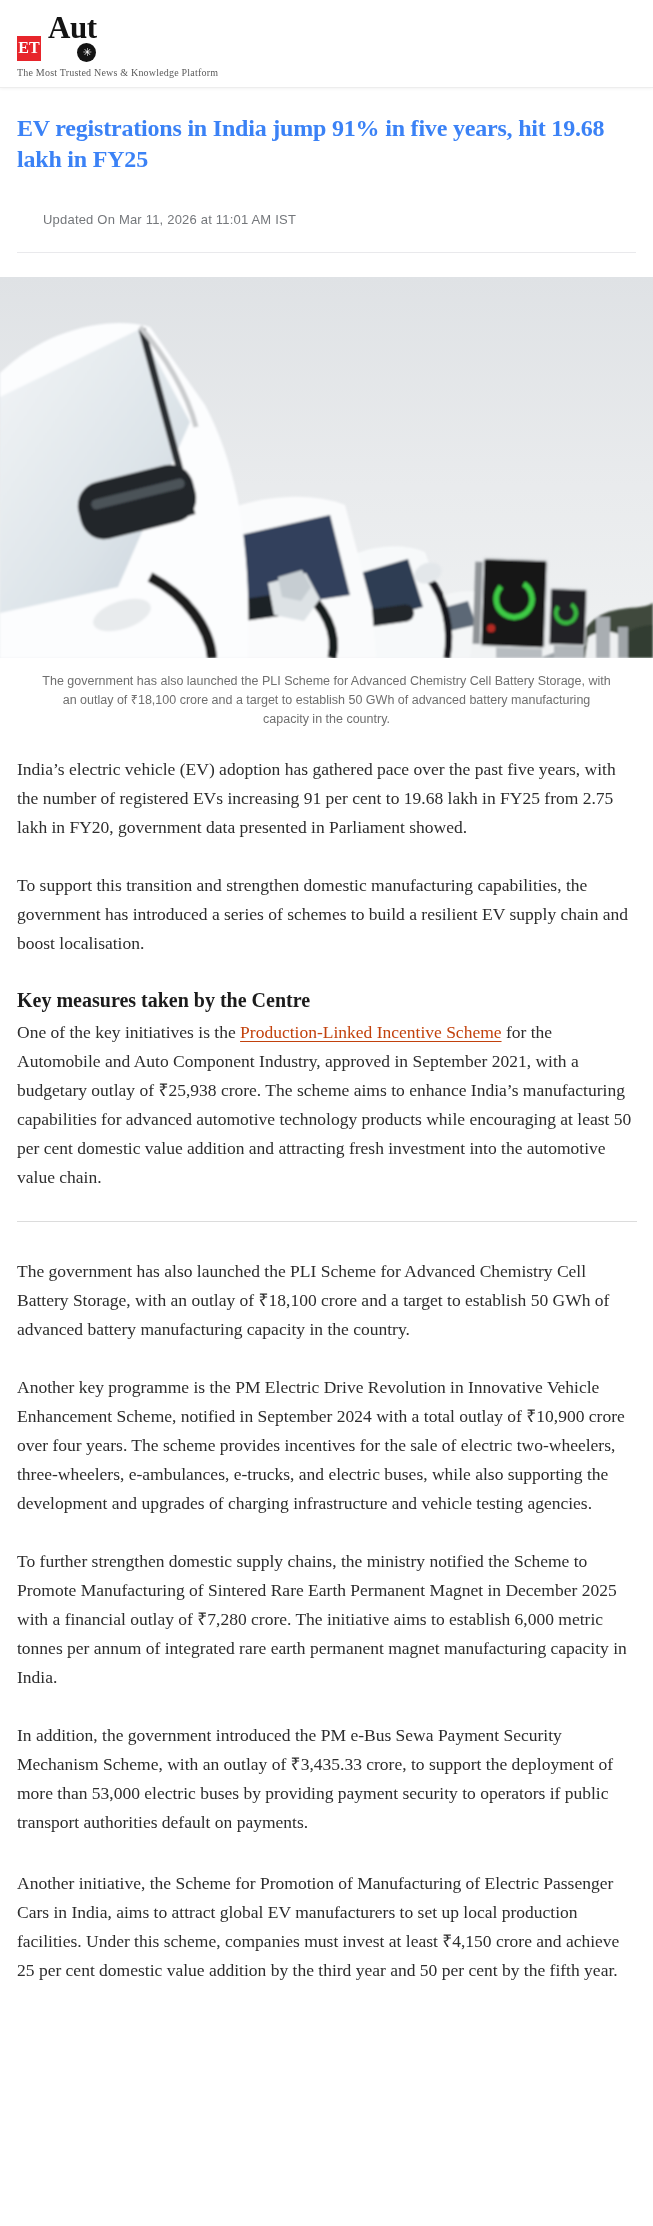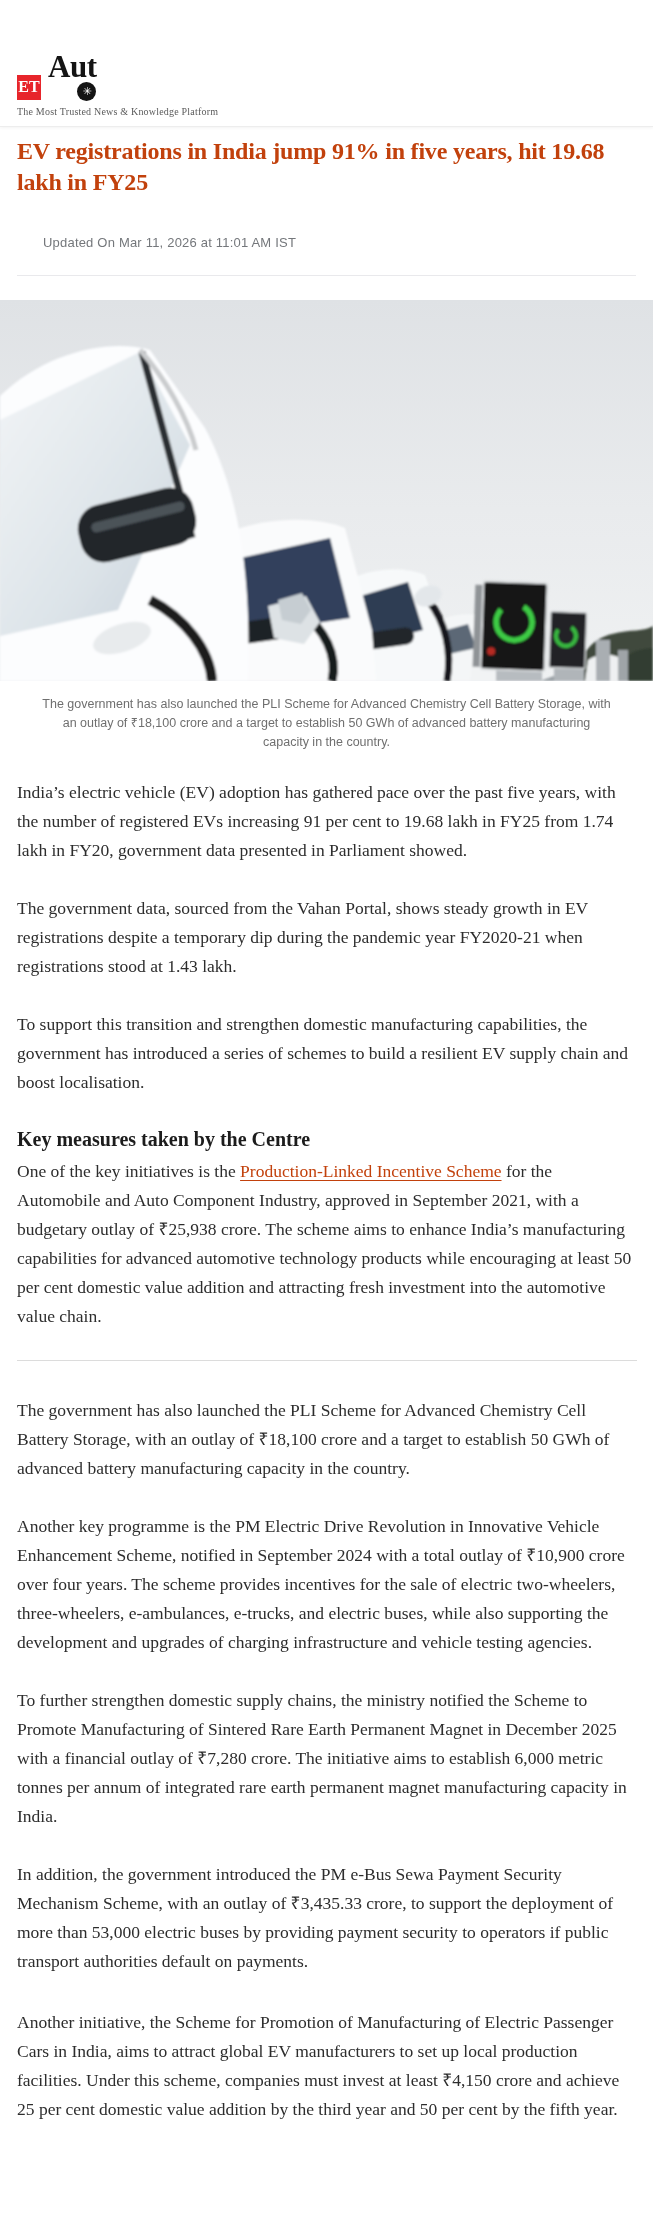--- a/index.html
+++ b/index.html
@@ -15,21 +15,20 @@
   .site-header {
     padding: 14px 17px 9px 17px;
     border-bottom: 1px solid #ededed;
     box-shadow: 0 1px 3px rgba(0,0,0,0.05);
   }
   .logo-row {
     display: flex;
     align-items: flex-end;
     gap: 7px;
     cursor: pointer;
-    margin-top: 39px;
   }
   .et-badge {
     width: 24px; height: 25px;
     background: #e7252b;
     color: #ffffff;
     font-family: "Liberation Serif", serif;
     font-weight: 700;
     font-size: 16px;
     display: flex; align-items: center; justify-content: center;
     margin-bottom: 2px;
@@ -58,25 +57,25 @@
   .tagline {
     font-family: "Liberation Serif", serif;
     font-size: 10px;
     color: #5b5b5b;
     margin-top: 4px;
     letter-spacing: 0.2px;
   }
 
   
   .page-title {
-    margin: 9px 17px 0 17px;
+    margin: 25px 17px 0 17px;
     font-size: 24px;
     line-height: 31px;
     font-weight: 700;
-    color: #c2410c;
+    color: #3b82f6;
     letter-spacing: -0.2px;
   }
   .updated-timestamp {
     margin: 37px 17px 0 43px;
     font-family: "Liberation Sans", sans-serif;
     font-size: 13px;
     color: #74777b;
     letter-spacing: 0.2px;
   }
   .head-divider {
@@ -221,22 +220,21 @@
           <circle cx="566" cy="336" r="10" fill="none" stroke="#39b83f" stroke-width="4" stroke-dasharray="48 15" transform="rotate(-60 566 336)"></circle>
         </g>
         <rect x="596" y="340" width="14" height="41" fill="#a9aeb2"></rect>
         <rect x="618" y="350" width="10" height="31" fill="#9fa4a8"></rect>
       </g>
     </svg>
     <figcaption class="photo-caption">The government has also launched the PLI Scheme for Advanced Chemistry Cell Battery Storage, with an outlay of ₹18,100 crore and a target to establish 50 GWh of advanced battery manufacturing capacity in the country.</figcaption>
   </figure>
 
   <div class="article-body">
-    <p>India’s electric vehicle (EV) adoption has gathered pace over the past five years, with the number of registered EVs increasing 91 per cent to 19.68 lakh in FY25 from 1.74 lakh in FY20, government data presented in Parliament showed.</p>
-    <p>The government data, sourced from the Vahan Portal, shows steady growth in EV registrations despite a temporary dip during the pandemic year FY2020-21 when registrations stood at 1.43 lakh.</p>
+    <p>India’s electric vehicle (EV) adoption has gathered pace over the past five years, with the number of registered EVs increasing 91 per cent to 19.68 lakh in FY25 from 2.75 lakh in FY20, government data presented in Parliament showed.</p>
     <p>To support this transition and strengthen domestic manufacturing capabilities, the government has introduced a series of schemes to build a resilient EV supply chain and boost localisation.</p>
 
     <h2 class="section-heading">Key measures taken by the Centre</h2>
 
     <p><span>One of the key initiatives is the </span><a class="inline-link">Production-Linked Incentive Scheme</a><span> for the Automobile and Auto Component Industry, approved in September 2021, with a budgetary outlay of ₹25,938 crore. The scheme aims to enhance India’s manufacturing capabilities for advanced automotive technology products while encouraging at least 50 per cent domestic value addition and attracting fresh investment into the automotive value chain.</span></p>
 
     <hr class="body-divider">
 
     <p>The government has also launched the PLI Scheme for Advanced Chemistry Cell Battery Storage, with an outlay of ₹18,100 crore and a target to establish 50 GWh of advanced battery manufacturing capacity in the country.</p>
     <p>Another key programme is the PM Electric Drive Revolution in Innovative Vehicle Enhancement Scheme, notified in September 2024 with a total outlay of ₹10,900 crore over four years. The scheme provides incentives for the sale of electric two-wheelers, three-wheelers, e-ambulances, e-trucks, and electric buses, while also supporting the development and upgrades of charging infrastructure and vehicle testing agencies.</p>

